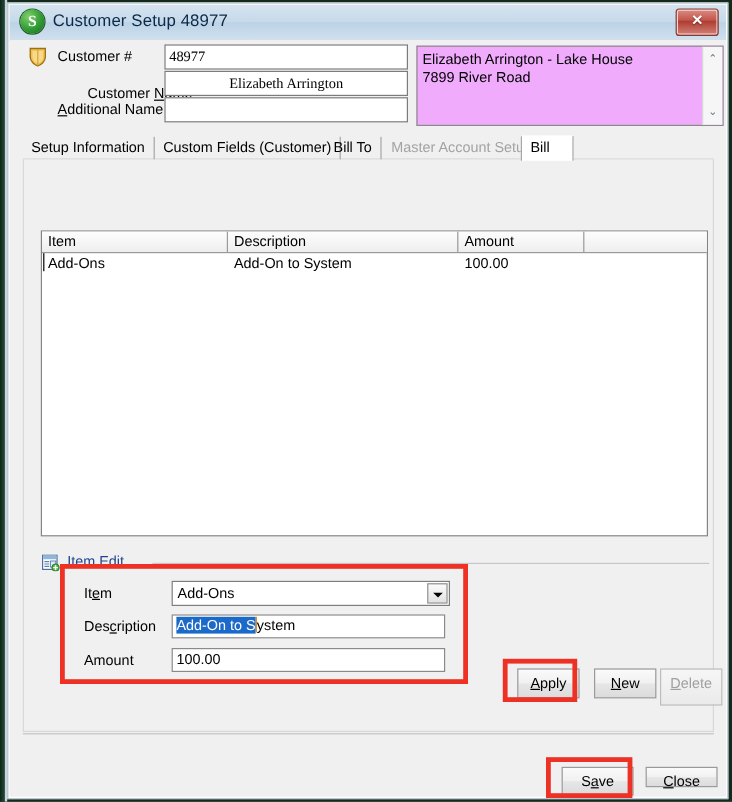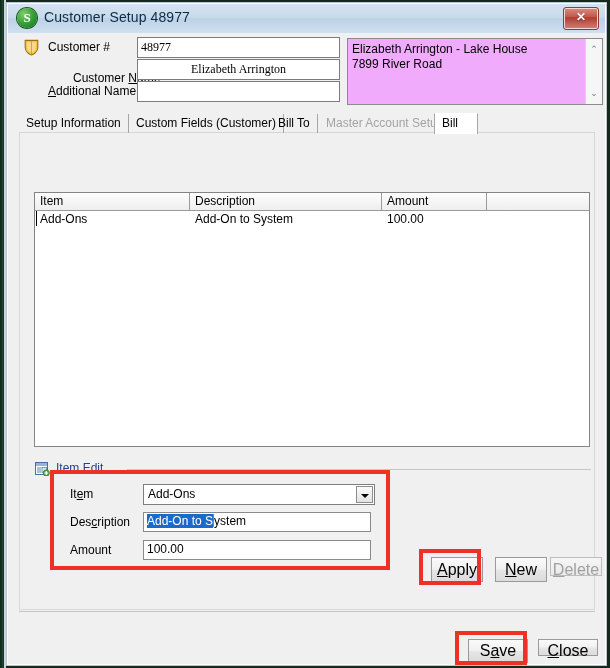--- a/index.html
+++ b/index.html
@@ -137,21 +137,21 @@
     border-left:4px solid transparent;border-right:4px solid transparent;border-top:4px solid #000;
   }
   .sel{background:#1b6ac9;color:#fff;}
   .caret{display:inline-block;width:1px;height:13px;background:#c07800;vertical-align:-2px;}
 
   
   .btn{
     position:absolute;box-sizing:border-box;
     background:linear-gradient(to bottom,#fafafa 0%,#f1f1f1 48%,#e6e6e6 52%,#dcdcdc 100%);
     border:1px solid #9a9a9a;
-    font-size:16px;text-align:center;color:#000;cursor:pointer;
+    font-size:12px;text-align:center;color:#000;cursor:pointer;
     font-family:"Liberation Sans",sans-serif;
   }
   .btn.dis{color:#a0a0a0;background:linear-gradient(to bottom,#f6f6f6,#eaeaea);border-color:#bdbdbd;}
 
   
   .redbox{position:absolute;border:4px solid #ee3125;box-sizing:border-box;pointer-events:none;}
 
   #btmpanel{position:absolute;left:12px;top:608px;width:576px;height:1px;background:#c4c4c4;}
 </style>
 </head>
@@ -269,21 +269,21 @@
     </div>
 
     <div class="field" style="left:136px;top:537px;width:228px;height:20px;">100.00</div>
 
     <div class="btn" style="left:424px;top:554px;width:52px;height:25px;line-height:23px;">
       <span></span><u>A</u><span>pply</span>
     </div>
     <div class="btn" style="left:488px;top:554px;width:52px;height:25px;line-height:23px;">
       <span></span><u>N</u><span>ew</span>
     </div>
-    <div class="btn dis" style="left:543px;top:554px;width:52px;height:19px;line-height:23px;">
+    <div class="btn dis" style="left:543px;top:554px;width:52px;height:31px;line-height:23px;">
       <span></span><u>D</u><span>elete</span>
     </div>
 
     <div id="btmpanel"></div>
     <div class="btn" style="left:461px;top:636px;width:60px;height:24px;line-height:22px;">
       <span>S</span><u>a</u><span>ve</span>
     </div>
     <div class="btn" style="left:531px;top:636px;width:60px;height:17px;line-height:22px;">
       <span></span><u>C</u><span>lose</span>
     </div>

